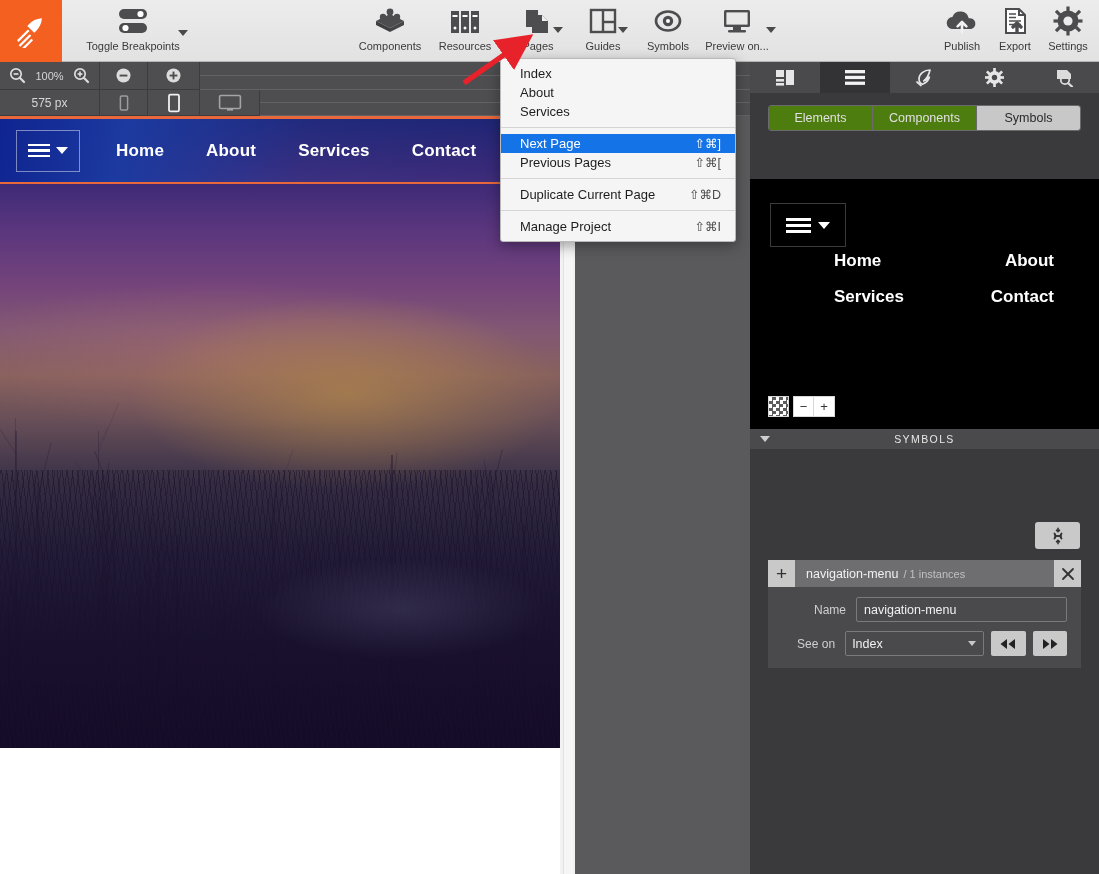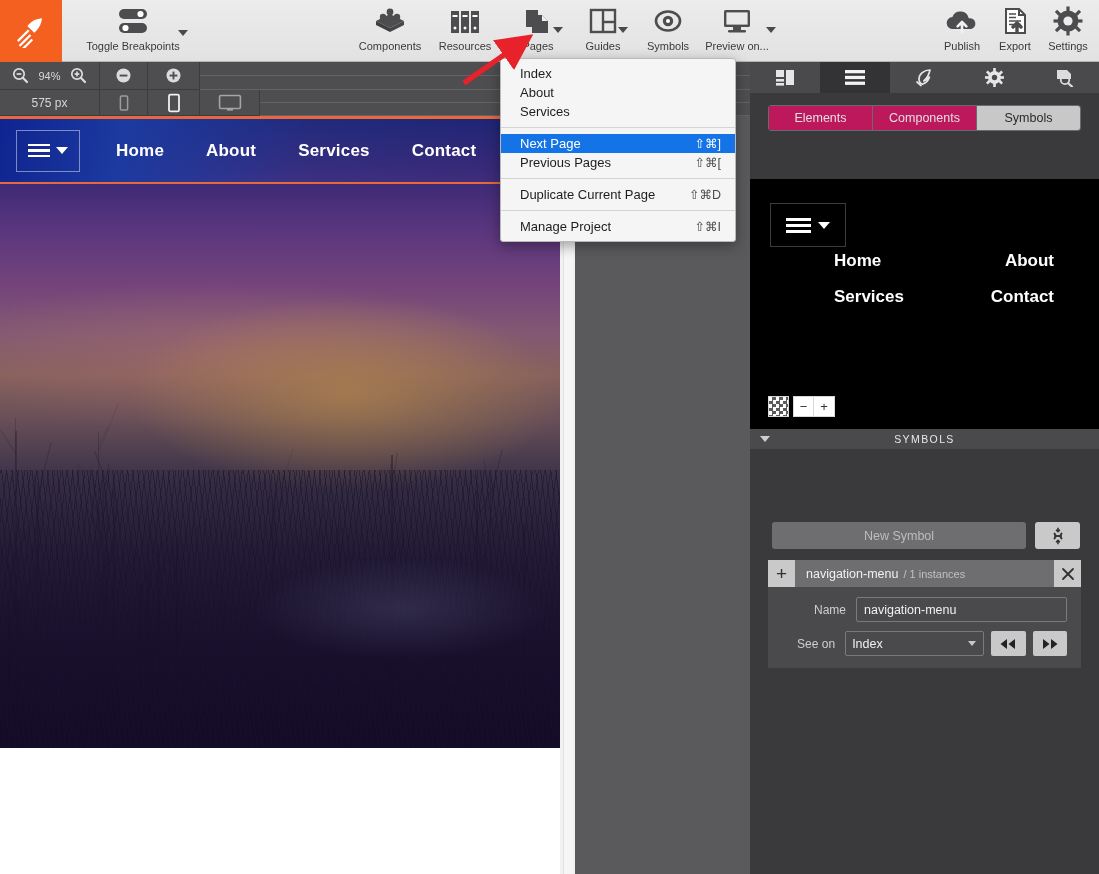--- a/index.html
+++ b/index.html
@@ -131,21 +131,21 @@
   .rpanel { position:absolute; left:750px; top:62px; width:349px; height:812px; background:#3a3a3c; }
   .rp-tabs { position:absolute; left:0; top:0; width:349px; height:31px; background:#4a4a4c; display:flex; }
   .rp-tab { flex:1; display:flex; align-items:center; justify-content:center; height:31px; }
   .rp-tab.active { background:#333335; }
   .rp-seg {
     position:absolute; left:18px; top:43px; width:313px; height:26px;
     display:flex; border:1px solid #6a6a6c; border-radius:3px; overflow:hidden;
   }
   .rp-seg div {
     flex:1; display:flex; align-items:center; justify-content:center; font-size:12.5px; color:#e0e0e0;
-    border-right:1px solid #6a6a6c; background:#be185d;
+    border-right:1px solid #6a6a6c; background:#4d7c0f;
   }
   .rp-seg div:last-child { border-right:none; }
   .rp-seg div.active { background:#c8c8c8; color:#2a2a2a; }
 
   .sec-head {
     position:absolute; left:0; width:349px; height:20px; background:#4a4a4c;
     display:flex; align-items:center; justify-content:center;
     font-size:10.5px; letter-spacing:1.4px; color:#e8e8e8;
   }
   .sec-head .tri { position:absolute; left:10px; width:0;height:0;
@@ -400,21 +400,21 @@
 
   <div class="subbar">
     <div class="cellbox" style="left:0; width:100px;">
       <span style="display:flex;align-items:center;">
         <svg width="17" height="17" viewBox="0 0 17 17">
           <circle cx="7" cy="7" r="5.2" fill="none" stroke="#dcdcdc" stroke-width="1.7"></circle>
           <line x1="10.8" y1="10.8" x2="15" y2="15" stroke="#dcdcdc" stroke-width="2.2" stroke-linecap="round"></line>
           <line x1="4.6" y1="7" x2="9.4" y2="7" stroke="#dcdcdc" stroke-width="1.7"></line>
         </svg>
       </span>
-      <span class="zoomtxt" style="margin:0 9px;">94%</span>
+      <span class="zoomtxt" style="margin:0 9px;">100%</span>
       <span style="display:flex;align-items:center;">
         <svg width="17" height="17" viewBox="0 0 17 17">
           <circle cx="7" cy="7" r="5.2" fill="none" stroke="#dcdcdc" stroke-width="1.7"></circle>
           <line x1="10.8" y1="10.8" x2="15" y2="15" stroke="#dcdcdc" stroke-width="2.2" stroke-linecap="round"></line>
           <line x1="4.6" y1="7" x2="9.4" y2="7" stroke="#dcdcdc" stroke-width="1.7"></line>
           <line x1="7" y1="4.6" x2="7" y2="9.4" stroke="#dcdcdc" stroke-width="1.7"></line>
         </svg>
       </span>
     </div>
     <div class="cellbox" style="left:100px; width:48px;">
@@ -843,21 +843,20 @@
         </div>
       </div>
     </div>
 
     <div class="sec-head" style="top:367px;">
       <span class="tri"></span>
       <span>SYMBOLS</span>
     </div>
 
     <div class="sym-body">
-      <div class="new-sym">New Symbol</div>
       <div class="link-btn">
         <svg width="22" height="20" viewBox="0 0 22 20">
           <path d="M7.5 7.5a4 4 0 0 1 0 5" fill="none" stroke="#333" stroke-width="1.9" stroke-linecap="round"></path>
           <path d="M14.5 7.5a4 4 0 0 0 0 5" fill="none" stroke="#333" stroke-width="1.9" stroke-linecap="round"></path>
           <line x1="7.5" y1="10" x2="14.5" y2="10" stroke="#333" stroke-width="1.9"></line>
           <path d="M11 2.2v3.2M9.5 4.2 11 5.7l1.5-1.5" fill="none" stroke="#333" stroke-width="1.6" stroke-linecap="round" stroke-linejoin="round"></path>
           <path d="M11 17.8v-3.2M9.5 15.8 11 14.3l1.5 1.5" fill="none" stroke="#333" stroke-width="1.6" stroke-linecap="round" stroke-linejoin="round"></path>
         </svg>
       </div>
 

